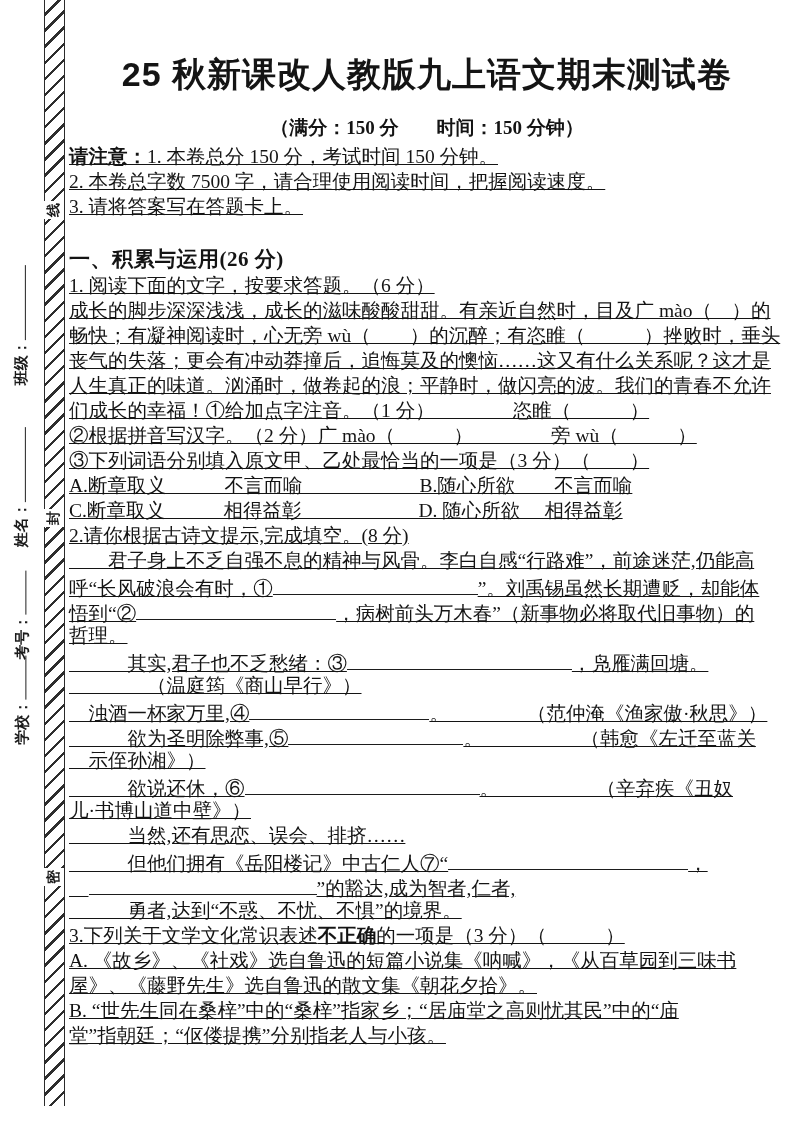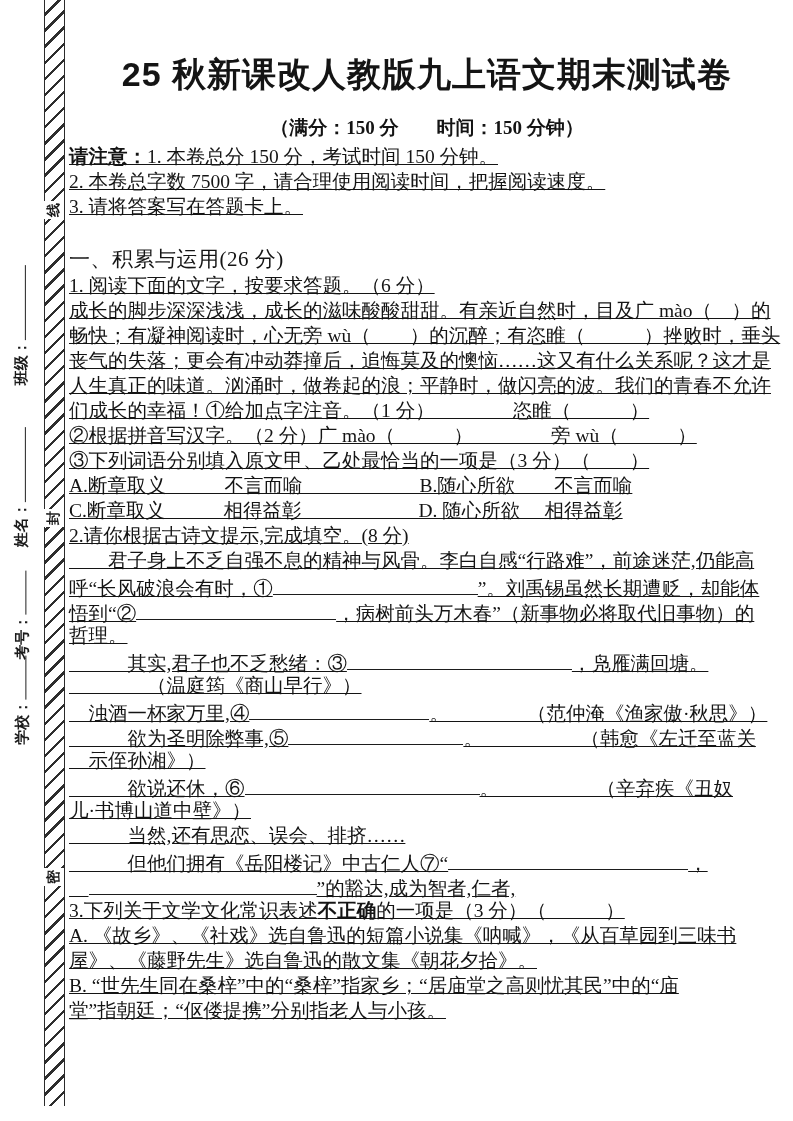--- a/index.html
+++ b/index.html
@@ -14,21 +14,21 @@
          border-left:1.8px solid #2b2b2b;border-right:1.8px solid #2b2b2b;
          background:repeating-linear-gradient(135deg,transparent 0 9px,#2e2e2e 9px 11.4px);}
   .sealch{position:absolute;left:45px;width:18px;text-align:center;font-size:14px;font-weight:bold;
           background:#fff;color:#1a1a1a;transform:rotate(-90deg);padding:1px 0;}
   
   .content{position:absolute;left:65px;top:0;width:724px;height:1121px;}
   .title{margin:52px 0 0 0;text-align:center;font-size:34px;font-weight:bold;
          font-family:"Liberation Sans", sans-serif;letter-spacing:1px;}
   .subtitle{margin-top:17px;text-align:center;font-size:19px;font-weight:bold;}
   .notices{margin:3px 0 0 4px;font-size:19px;line-height:25px;}
-  .sec-heading{margin:26px 0 0 4px;font-size:21px;font-weight:normal;letter-spacing:0.5px;}
+  .sec-heading{margin:26px 0 0 4px;font-size:21px;font-weight:bold;letter-spacing:0.5px;}
   .lines{margin-left:4px;font-size:19.5px;line-height:25px;}
   .line{white-space:nowrap;height:25px;text-decoration:underline;}
   .b{font-weight:bold;}
   .blank{display:inline-block;border-bottom:1.7px solid #1d1d1d;height:21px;
          text-align:center;vertical-align:baseline;}
 </style>
 </head>
 <body>
 
 <div class="page">
@@ -77,20 +77,21 @@
         <div class="line"><span>　　　其实,君子也不乏愁绪：③</span><span class="blank" style="width: 225px;"></span><span>，凫雁满回塘。</span></div>
         <div class="line"><span>　　　　（温庭筠《商山早行》）</span></div>
         <div class="line"><span>　浊酒一杯家万里,④</span><span class="blank" style="width: 180px;"></span><span>。　　　　（范仲淹《渔家傲·秋思》）</span></div>
         <div class="line"><span>　　　欲为圣明除弊事,⑤</span><span class="blank" style="width: 175px;"></span><span>。　　　　　（韩愈《左迁至蓝关</span></div>
         <div class="line"><span>　示侄孙湘》）</span></div>
         <div class="line"><span>　　　欲说还休，⑥</span><span class="blank" style="width: 235px;"></span><span>。　　　　　（辛弃疾《丑奴</span></div>
         <div class="line"><span>儿·书博山道中壁》）</span></div>
         <div class="line"><span>　　　当然,还有思恋、误会、排挤……</span></div>
         <div class="line"><span>　　　但他们拥有《岳阳楼记》中古仁人⑦“</span><span class="blank" style="width: 240px;"></span><span>，</span></div>
         <div class="line"><span>　</span><span class="blank" style="width: 228px;"></span><span>”的豁达,成为智者,仁者,</span></div>
+        <div class="line"><span>　　　勇者,达到“不惑、不忧、不惧”的境界。</span></div>
       </div>
     <div class="lines" id="q3-lines">
         <div class="line"><span>3.下列关于文学文化常识表述</span><span class="b">不正确</span><span>的一项是（3 分）（　　　）</span></div>
         <div class="line"><span>A. 《故乡》、《社戏》选自鲁迅的短篇小说集《呐喊》，《从百草园到三味书</span></div>
         <div class="line"><span>屋》、《藤野先生》选自鲁迅的散文集《朝花夕拾》。</span></div>
         <div class="line"><span>B. “世先生同在桑梓”中的“桑梓”指家乡；“居庙堂之高则忧其民”中的“庙</span></div>
         <div class="line"><span>堂”指朝廷；“伛偻提携”分别指老人与小孩。</span></div>
       </div>
   </div>
 </div>

